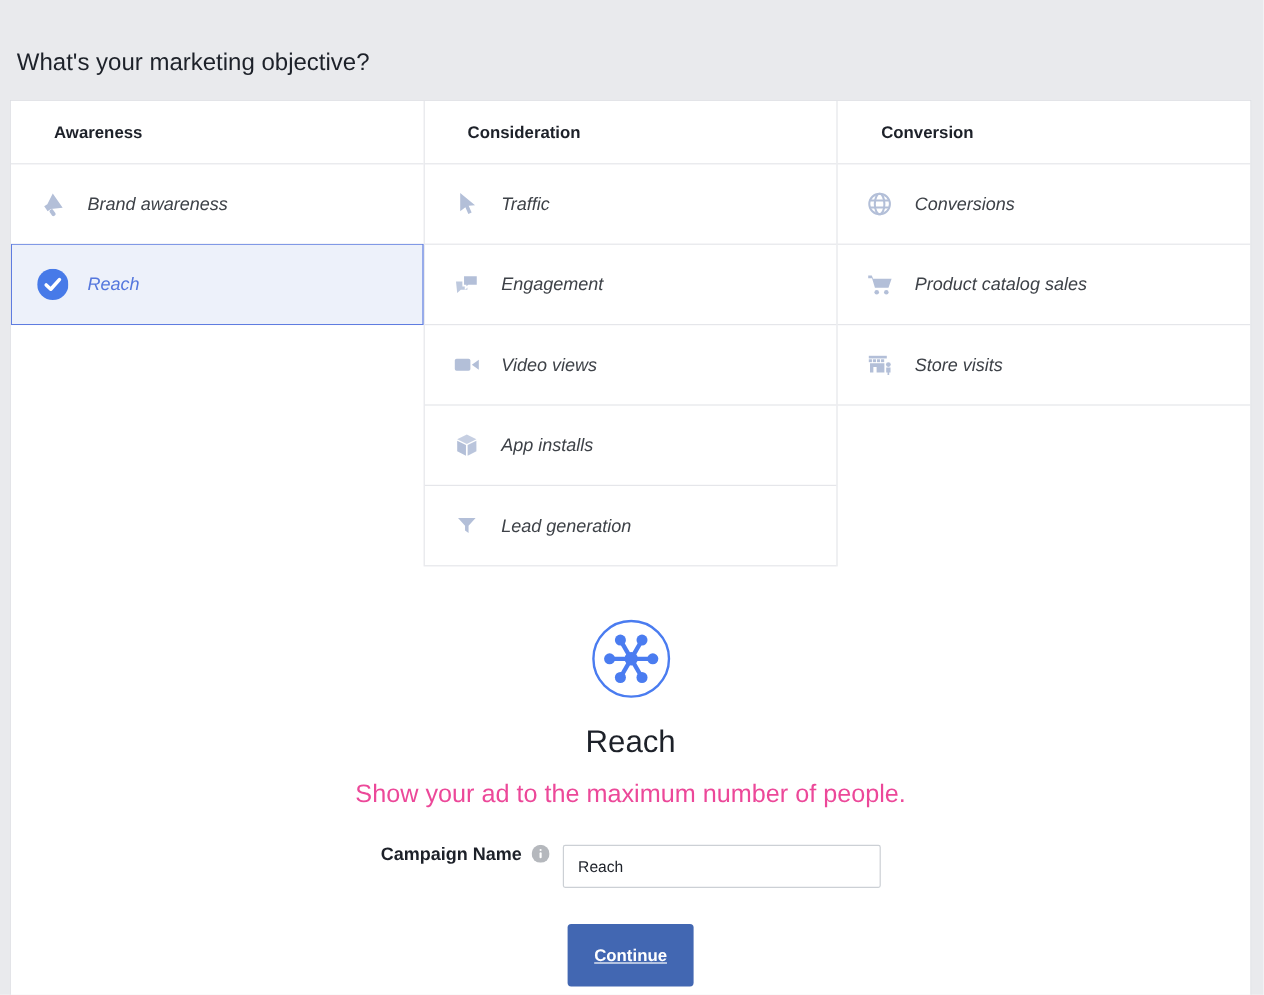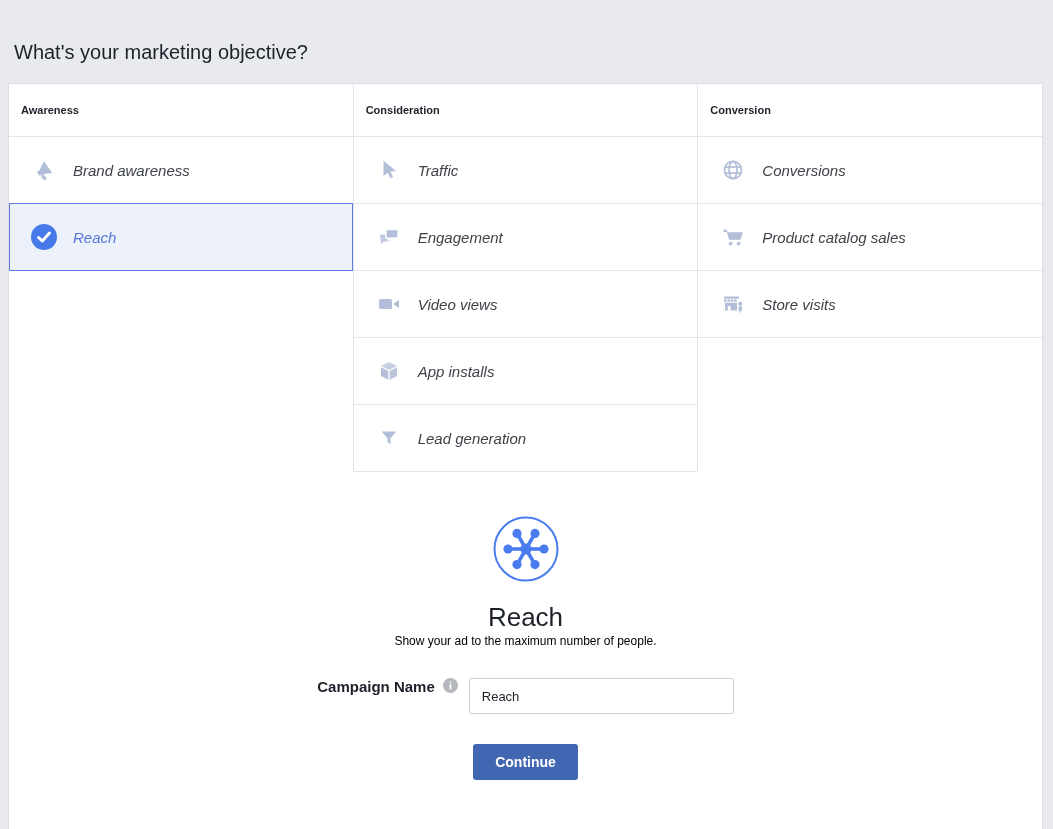--- a/index.html
+++ b/index.html
@@ -17,22 +17,22 @@
   .card {
     margin:0 10px 0 8px;
     height:760px;
     background:#ffffff;
     border:1px solid #dcdee3;
   }
   .grid { display:flex; }
   .col { flex:1; height:388px; }
   .col.sep { border-right:1px solid #e5e6ea; }
   .col-header {
-    height:53px; line-height:52px; padding-left:12px;
-    font-size:11px; font-weight:bold; color:#1d2129;
+    height:53px; line-height:52px; padding-left:36px;
+    font-size:14px; font-weight:bold; color:#1d2129;
     border-bottom:1px solid #e5e6ea;
   }
   .row {
     height:67px; display:flex; align-items:center;
     padding-left:22px; border-bottom:1px solid #e5e6ea;
     cursor:pointer;
     font-style:italic;
   }
   .row .icon {
     width:26px; height:26px; display:flex; align-items:center; justify-content:center;
@@ -42,36 +42,36 @@
   .row.selected {
     margin-top:-1px; height:68px;
     background: var(--selected-row-background, #edf1fa);
     box-shadow: inset 0 0 0 1px var(--selected-row-border, #5e7ce0);
     border-bottom:none;
   }
   .row.selected .row-label { color: var(--selected-label, #5577dd); }
   .detail { text-align:center; padding-top:44px; }
   .hub-icon { width:66px; height:66px; color: var(--accent-blue, #4a7cf0); }
   .detail-title { font-size:26px; font-weight:400; color:#1d2129; margin-top:16px; }
-  .detail-desc { font-size:12px; color:#000000; margin-top:1px; }
+  .detail-desc { font-size:21px; color:#ec4899; margin-top:16px; }
   .form-row {
     margin-top:30px; display:flex; align-items:flex-start; justify-content:center;
   }
   .campaign-label { font-size:15px; font-weight:bold; color:#1d2129; }
   .info-icon { width:15px; height:15px; margin:0 11px 0 8px; color:#b5b8bd; }
   .campaign-input {
     width:265px; height:36px; border:1px solid #ccd0d5; border-radius:2px;
     font-size:13px; color:#1d2129; padding:0 12px;
     font-family:"Liberation Sans","DejaVu Sans",sans-serif; outline:none;
   }
   .continue-btn {
-    display:block; margin:30px auto 0; width:105px; height:36px;
+    display:block; margin:30px auto 0; width:105px; height:52px;
     background: var(--continue-button, #4267b2); color:#ffffff;
     font-size:14px; font-weight:bold; border:none; border-radius:3px;
-    font-family:"Liberation Sans","DejaVu Sans",sans-serif; cursor:pointer;
+    font-family:"Liberation Sans","DejaVu Sans",sans-serif; cursor:pointer;text-decoration:underline;
   }
 </style>
 </head>
 <body>
 
 <div class="page-title">What's your marketing objective?</div>
 
 <div class="card">
   <div class="grid">
 

